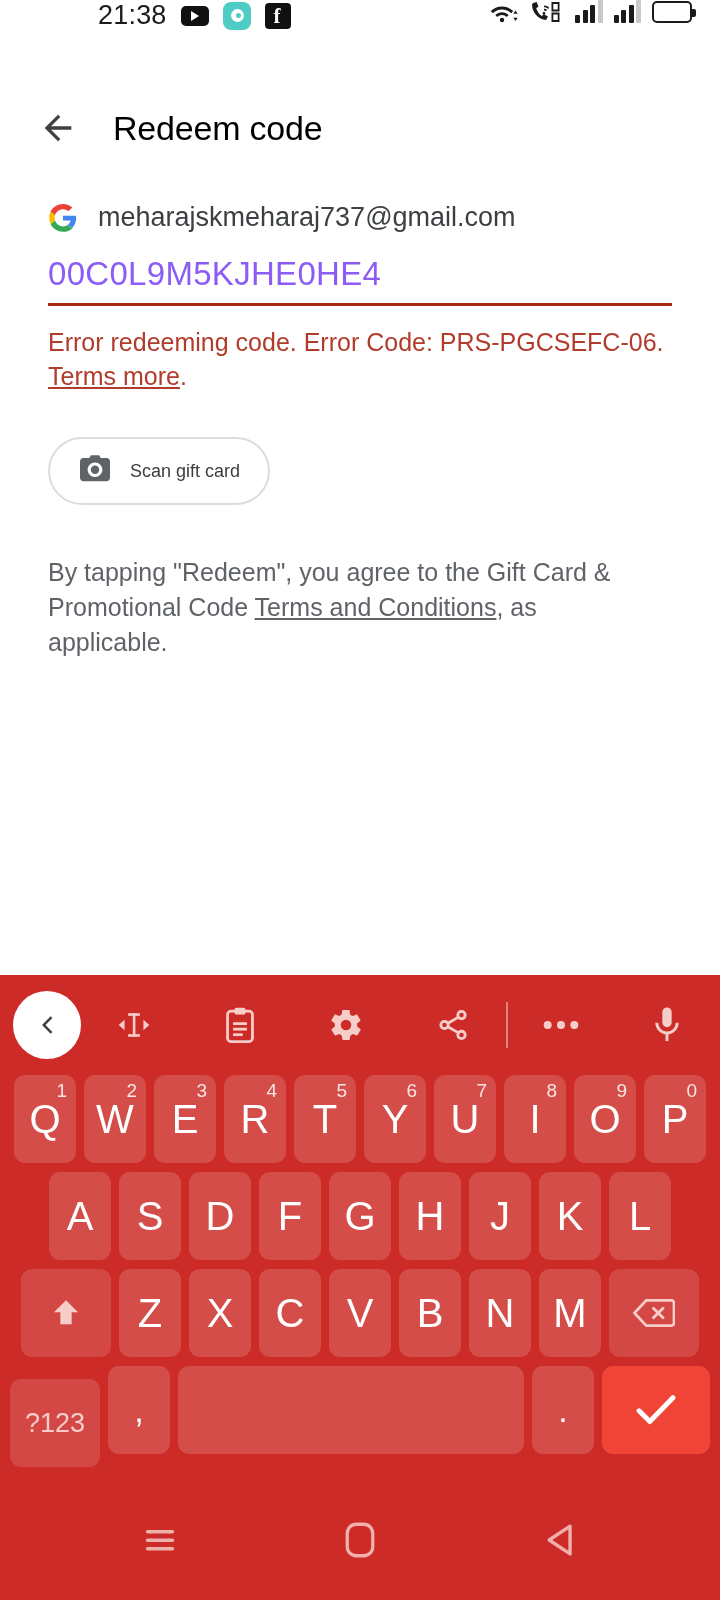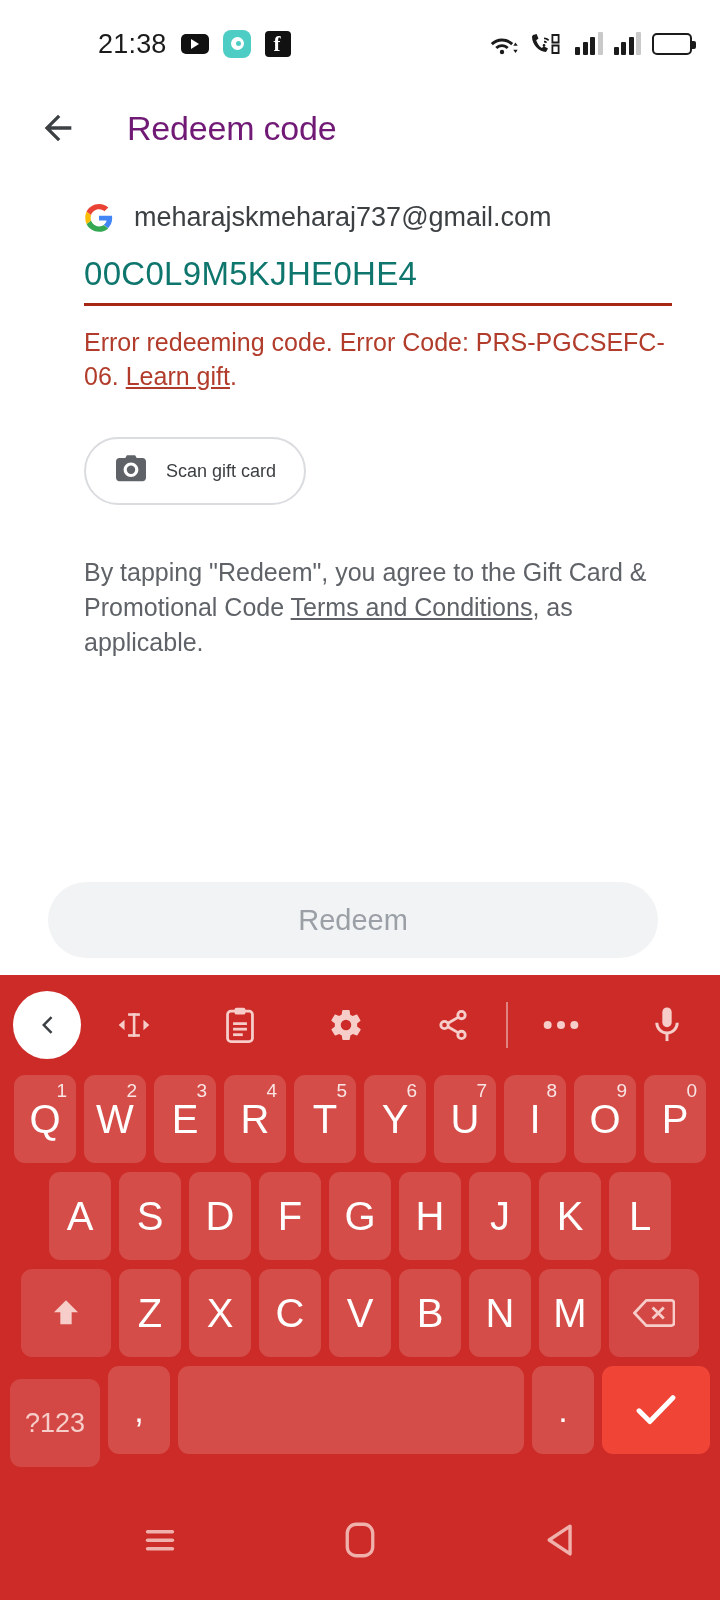--- a/index.html
+++ b/index.html
@@ -7,21 +7,21 @@
     width:720px; height:1600px;
     background:#ffffff;
     font-family:"Liberation Sans", sans-serif;
     overflow:hidden;
   }
   #screen { position:relative; width:720px; height:1600px; background:#fff; }
 
   
   .statusbar{
     position:absolute; top:0; left:0; width:720px; height:88px;
-    display:flex; align-items:center; justify-content:space-between;
+    display:flex; align-items:flex-start; justify-content:space-between;
     padding:0 28px 0 0;
   }
   .sb-left{ display:flex; align-items:center; gap:14px; padding-left:98px; }
   .sb-time{ font-size:27px; color:#1b1b1b; letter-spacing:.2px; font-weight:400; }
   .sb-right{ display:flex; align-items:center; gap:11px; }
 
   .ico-youtube{ width:28px;height:20px;background:#111;border-radius:5px;position:relative;}
   .ico-youtube:after{content:"";position:absolute;left:10px;top:5px;width:0;height:0;
     border-left:8px solid #fff;border-top:5px solid transparent;border-bottom:5px solid transparent;}
   .ico-teal{ width:28px;height:28px;border-radius:8px;background:#4ecdc4;position:relative;}
@@ -43,31 +43,31 @@
     position:relative; padding:2px; }
   .battery:after{content:"";position:absolute;right:-6px;top:6px;width:4px;height:8px;
     background:#1b1b1b;border-radius:0 2px 2px 0;}
   .battery .fill{height:100%;width:40%;background:#e8a33d;border-radius:2px;}
 
   
   .appbar{ position:absolute; top:88px; left:0; width:720px; height:80px;
     display:flex; align-items:center; }
   .back-btn{ width:56px;height:56px;margin-left:30px;display:flex;
     align-items:center;justify-content:center;cursor:pointer;}
-  .page-title{ font-size:34px; color:#701a75; margin-left:41px; letter-spacing:-.2px; }
-
-  
-  .content{ position:absolute; top:176px; left:0; width:720px;padding-left:36px; }
+  .page-title{ font-size:34px; color:#000000; margin-left:27px; letter-spacing:-.2px; }
+
+  
+  .content{ position:absolute; top:176px; left:0; width:720px; }
   .acct-row{ display:flex; align-items:center; gap:20px; padding:26px 48px 0 48px; }
   .g-logo{ width:30px;height:30px;flex:0 0 30px; }
   .acct-email{ font-size:27px; color:#3c4043; }
 
   .code-field{ margin:22px 48px 0 48px; padding-bottom:10px;
     border-bottom:3px solid #a52714; }
-  .code-value{ font-size:33px; color:#0f766e; letter-spacing:.3px; }
+  .code-value{ font-size:33px; color:#8b5cf6; letter-spacing:.3px; }
 
   .error-block{ margin:20px 48px 0 48px; font-size:25px; line-height:1.34;
     color:#b23c2b; }
   .error-block a{ color:#b23c2b; text-decoration:underline; }
 
   .scan-btn{ margin:44px 0 0 48px; display:inline-flex; align-items:center; gap:18px;
     height:68px; padding:0 28px; border:2px solid #dadce0; border-radius:34px;
     background:#fff; cursor:pointer; }
   .scan-label{ font-size:18px; color:#3c4043; }
 
@@ -184,41 +184,38 @@
       </span>
       <span class="acct-email">meharajskmeharaj737@gmail.com</span>
     </div>
 
     <div class="code-field" placeholder="Enter code">
       <div class="code-value">00C0L9M5KJHE0HE4</div>
     </div>
 
     <div class="error-block">
       <span>Error redeeming code. Error Code: PRS-PGCSEFC-06.</span>
-      <a href="#">Learn gift</a><span>.</span>
+      <a href="#">Terms more</a><span>.</span>
     </div>
 
     <div class="scan-btn">
       <span>
         <svg width="34" height="30" viewBox="0 0 24 22">
           <path d="M9 1L7.8 3H3.5C2.1 3 1 4.1 1 5.5v12C1 18.9 2.1 20 3.5 20h17c1.4 0 2.5-1.1 2.5-2.5v-12C23 4.1 21.9 3 20.5 3h-4.3L15 1H9zm3 5.2c3 0 5.4 2.4 5.4 5.3S15 16.8 12 16.8s-5.4-2.4-5.4-5.3S9 6.2 12 6.2z" fill="#5f6368"></path>
           <circle cx="12" cy="11.5" r="3.1" fill="#5f6368"></circle>
         </svg>
       </span>
       <span class="scan-label">Scan gift card</span>
     </div>
 
     <div class="terms">
       <span>By tapping "Redeem", you agree to the Gift Card &amp; Promotional Code </span><u>Terms and Conditions</u><span>, as applicable.</span>
     </div>
   </div>
 
-  <div class="redeem-btn">
-    <span class="redeem-label">Redeem</span>
-  </div>
 
   <div class="kb">
 
     <div class="kb-toolbar">
       <div class="kb-back">
         <svg width="26" height="26" viewBox="0 0 24 24">
           <path d="M15.4 4L17 5.6 10.6 12 17 18.4 15.4 20 7.4 12z" fill="#3c4043"></path>
         </svg>
       </div>
       <div class="tb-ico">

